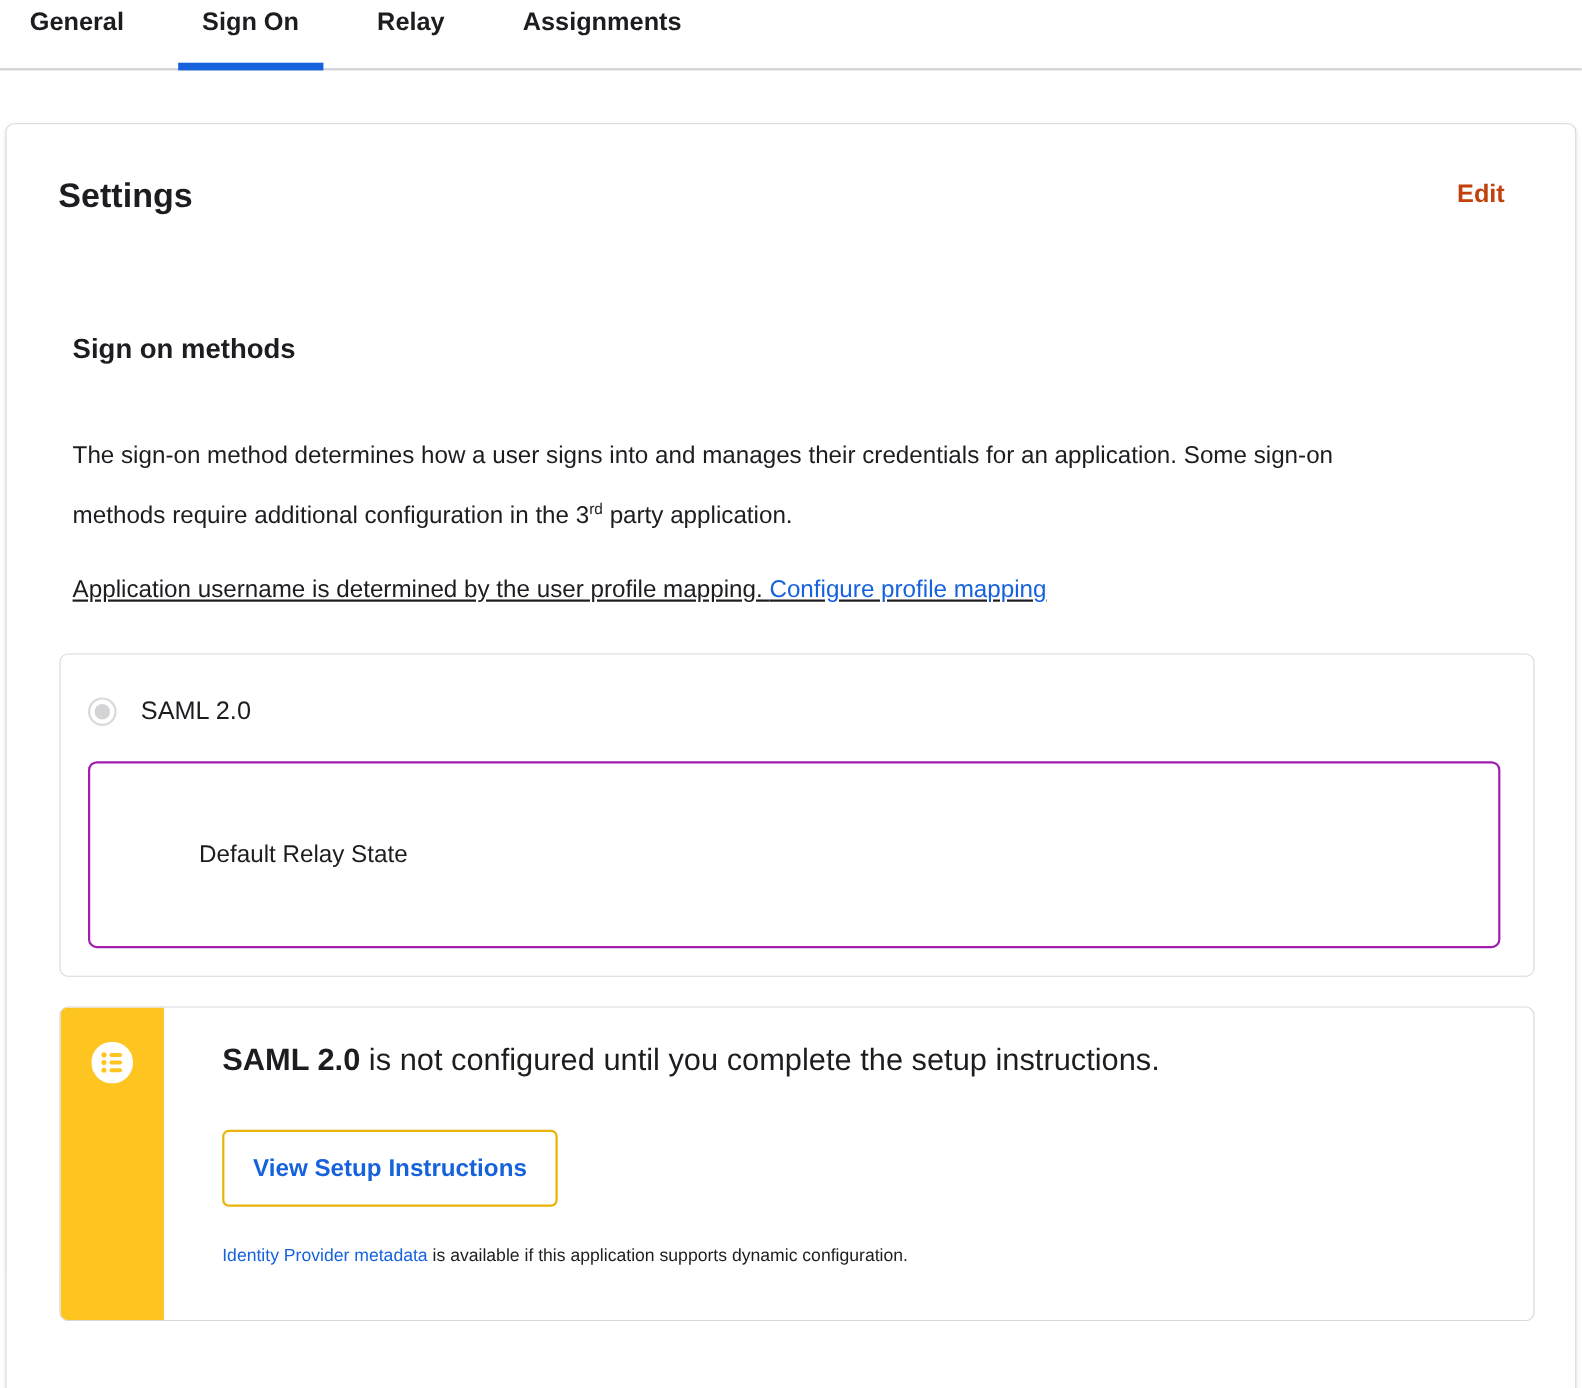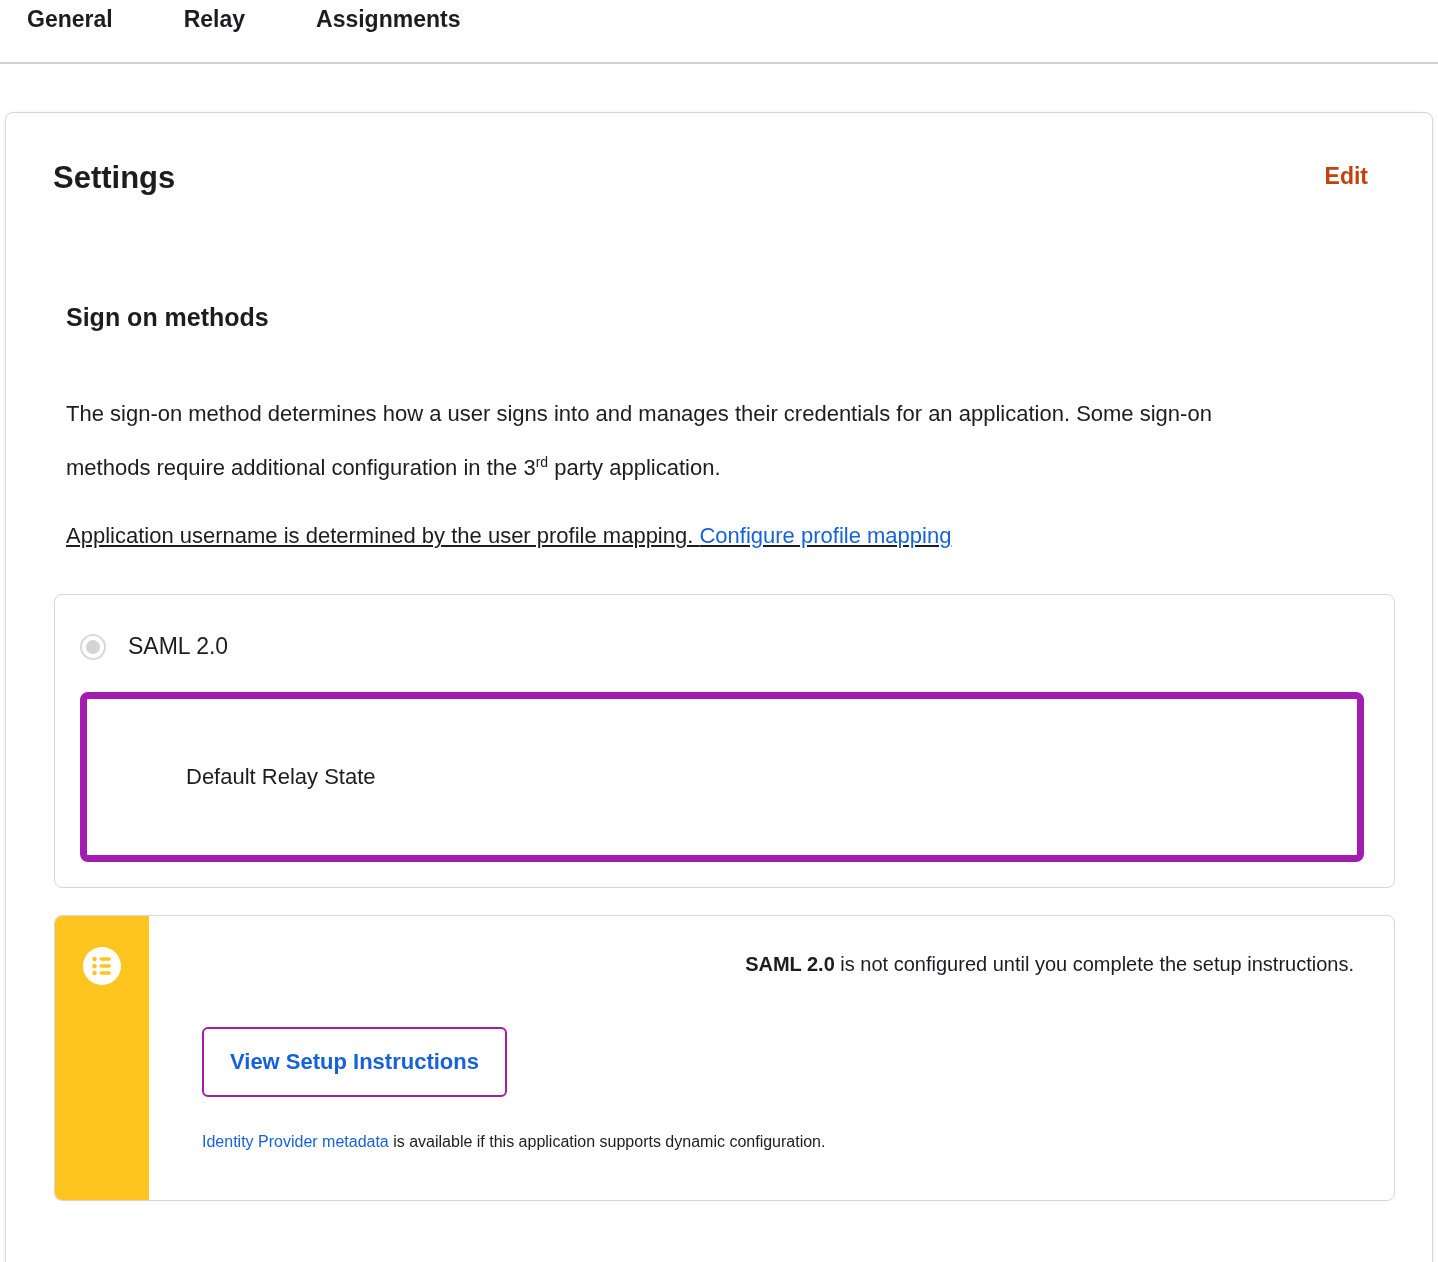--- a/index.html
+++ b/index.html
@@ -98,21 +98,21 @@
     border: 2px solid #d9d9dc;
     background: #fff;
     display: flex; align-items: center; justify-content: center;
     cursor: pointer;
     flex: none;
   }
   .radio-dot { width: 14px; height: 14px; border-radius: 50%; background: #d4d4d7; }
   .radio-label { font-size: 23px; }
   .relay-box {
     margin-top: 32px;
-    border: 7px solid #a21caf;
+    border: 2px solid #a21caf;
     border-radius: 8px;
     height: 170px;
     display: flex;
     align-items: center;
     padding-left: 99px;
     font-size: 22px;
     background: #fff;
   }
 
   
@@ -128,43 +128,44 @@
   .callout-bar {
     width: 94px;
     flex: none;
     background: #fec41f;
     display: flex;
     justify-content: center;
     align-items: flex-start;
     padding-top: 31px;
   }
   .callout-body { flex: 1; padding: 33px 40px 33px 53px; }
-  .callout-text { font-size: 20px; line-height: 30px; text-align: right; }
+  .callout-text { font-size: 28px; line-height: 30px; }
   .callout-text strong { font-weight: 700; }
   .setup-btn {
     margin-top: 48px;
     display: inline-block;
     background: #fff;
-    border: 2px solid #a21caf;
+    border: 2px solid #eab308;
     border-radius: 6px;
     color: #1662dd;
     font-family: "Liberation Sans", sans-serif;
     font-size: 22px;
     font-weight: 700;
     padding: 19px 26px;
     cursor: pointer;
     line-height: 28px;
   }
   .metadata-line { margin-top: 30px; font-size: 16px; line-height: 30px; }
 </style>
 </head>
 <body>
 
 <nav class="tabbar">
   <div class="tab">General</div>
+  <div class="tab active">Sign On</div>
   <div class="tab">Relay</div>
   <div class="tab">Assignments</div>
 </nav>
 
 <section class="card">
 
   <div class="card-header">
     <h1 class="card-title">Settings</h1>
     <a class="edit-link">Edit</a>
   </div>

